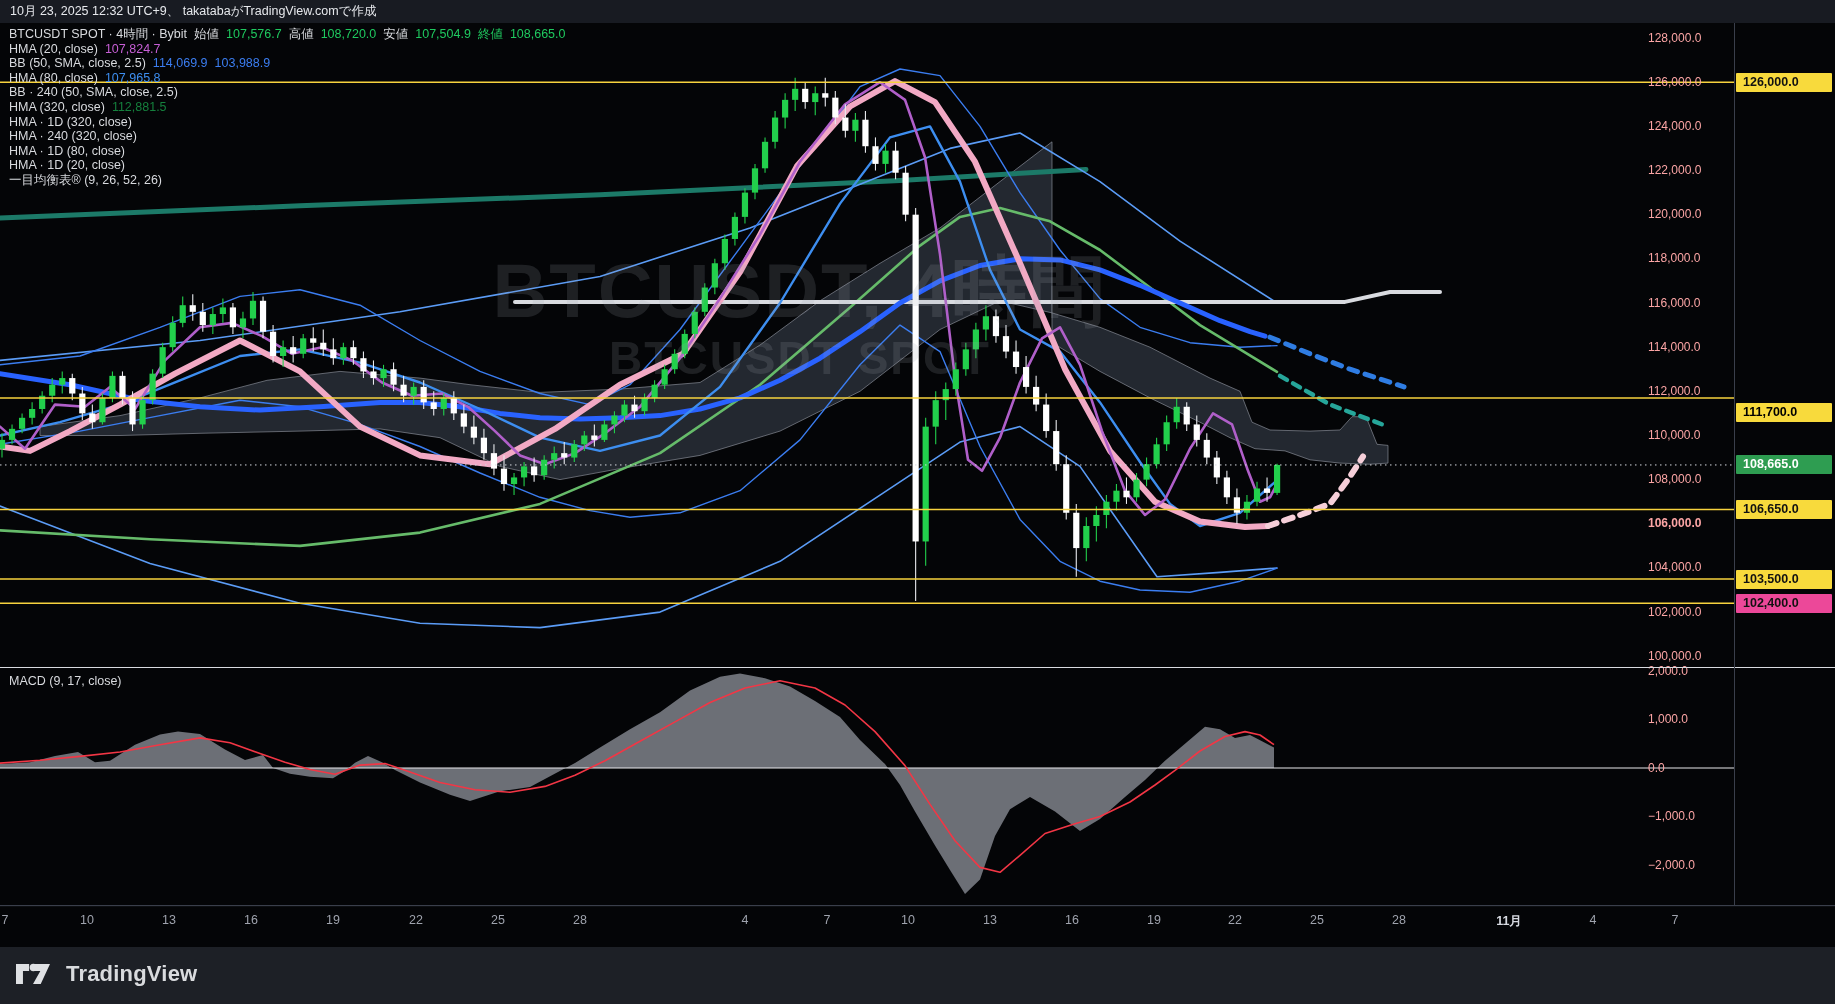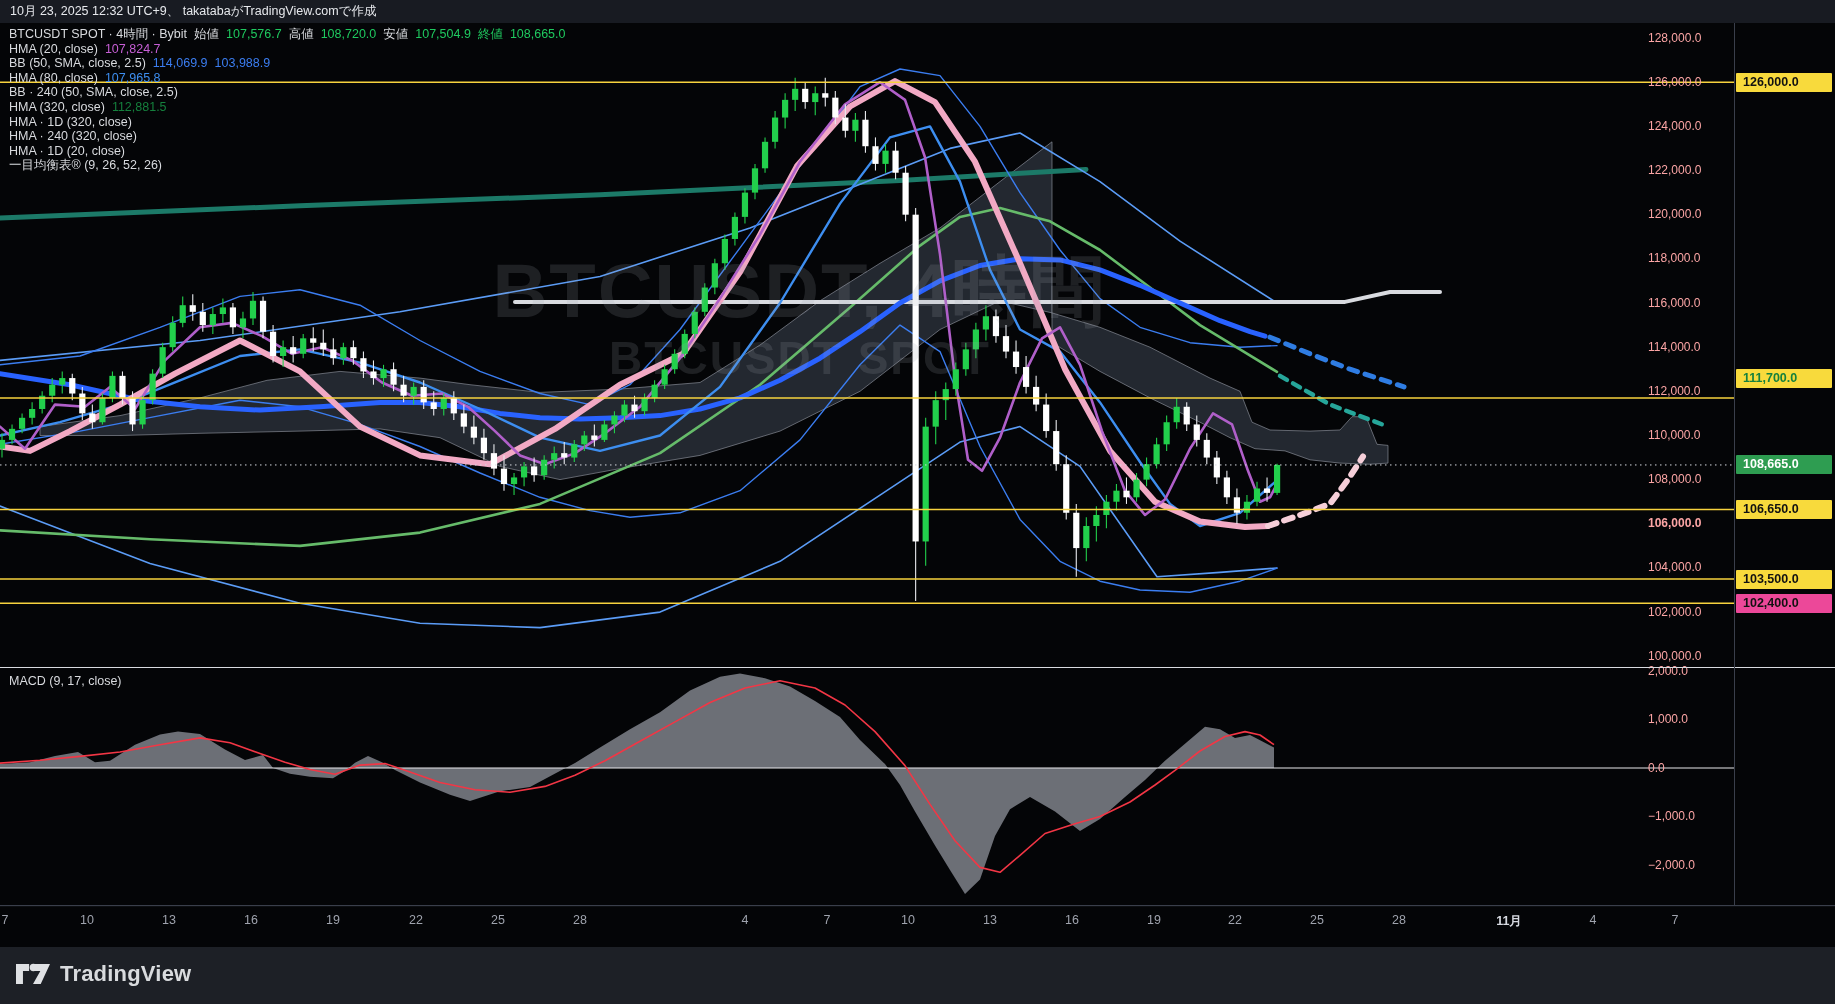--- a/index.html
+++ b/index.html
@@ -15,21 +15,21 @@
              color:rgba(163,168,180,0.17);pointer-events:none;}
   #watermark .wm1{font-size:76px;font-weight:700;letter-spacing:2px;line-height:78px;}
   #watermark .wm2{font-size:46px;font-weight:700;letter-spacing:2px;line-height:56px;}
   #macd-legend{position:absolute;left:9px;top:674px;font-size:12.5px;color:#d8dade;z-index:5;}
   .tick{position:absolute;left:1648px;width:90px;font-size:12px;color:#fca5a5;height:18px;line-height:18px;}
   .chip{position:absolute;left:1736px;width:96px;font-size:12.5px;font-weight:700;height:19px;line-height:19px;
         padding-left:7px;box-sizing:border-box;border-radius:1px;z-index:4;}
   .tlabel{position:absolute;top:913px;font-size:12.5px;color:#9fa3ad;transform:translateX(-50%);}
   .tlabel.bold{font-weight:700;color:#d6d9e0;}
   #footer{position:absolute;left:0;top:947px;width:1835px;height:57px;background:#1d2026;}
-  #brand{position:absolute;left:16px;top:14px;display:flex;align-items:center;gap:10px;cursor:pointer;}
+  #brand{position:absolute;left:16px;top:14px;display:flex;align-items:center;gap:16px;cursor:pointer;}
   #brand-name{color:#d9dbde;font-size:22px;font-weight:700;letter-spacing:.2px;}
   #paneline1{position:absolute;left:0;top:667px;width:1835px;height:1px;background:#d9dbe0;z-index:3;}
   #paneline2{position:absolute;left:0;top:905px;width:1835px;height:1px;background:#34384233;border-top:1px solid #3a3f4b;z-index:3;}
   #axis-border{position:absolute;left:1734px;top:23px;width:1px;height:882px;background:#3a3f4b;z-index:3;}
 </style>
 </head>
 <body>
 
 <div id="app">
   <svg id="chart-svg" width="1835" height="1004">
@@ -334,20 +334,21 @@
 
   <div id="legend">
       <div class="lrow"><span>BTCUSDT SPOT · 4時間 · Bybit</span><span class="val" style="color: rgb(216, 218, 222);">始値</span><span class="val" style="color: rgb(31, 201, 95);">107,576.7</span><span class="val" style="color: rgb(216, 218, 222);">高値</span><span class="val" style="color: rgb(31, 201, 95);">108,720.0</span><span class="val" style="color: rgb(216, 218, 222);">安値</span><span class="val" style="color: rgb(31, 201, 95);">107,504.9</span><span class="val" style="color: rgb(31, 201, 95);">終値</span><span class="val" style="color: rgb(31, 201, 95);">108,665.0</span></div>
       <div class="lrow"><span>HMA (20, close)</span><span class="val" style="color: rgb(199, 95, 214);">107,824.7</span></div>
       <div class="lrow"><span>BB (50, SMA, close, 2.5)</span><span class="val" style="color: rgb(59, 125, 240);">114,069.9</span><span class="val" style="color: rgb(59, 125, 240);">103,988.9</span></div>
       <div class="lrow"><span>HMA (80, close)</span><span class="val" style="color: rgb(61, 142, 240);">107,965.8</span></div>
       <div class="lrow"><span>BB · 240 (50, SMA, close, 2.5)</span></div>
       <div class="lrow"><span>HMA (320, close)</span><span class="val" style="color: #15803d;">112,881.5</span></div>
       <div class="lrow"><span>HMA · 1D (320, close)</span></div>
       <div class="lrow"><span>HMA · 240 (320, close)</span></div>
+      <div class="lrow"><span>HMA · 1D (80, close)</span></div>
       <div class="lrow"><span>HMA · 1D (20, close)</span></div>
       <div class="lrow"><span>一目均衡表® (9, 26, 52, 26)</span></div>
     </div>
 
   <div id="watermark">
     <div class="wm1">BTCUSDT, 4時間</div>
     <div class="wm2">BTCUSDT SPOT</div>
   </div>
 
   <div id="macd-legend">MACD (9, 17, close)</div>
@@ -367,21 +368,21 @@
       <div class="tick" style="top: 514.3px; font-weight: bold;">106,000.0</div>
       <div class="tick" style="top: 558.46px;">104,000.0</div>
       <div class="tick" style="top: 602.62px;">102,000.0</div>
       <div class="tick" style="top: 646.78px;">100,000.0</div>
       <div class="tick" style="top: 661.5px;">2,000.0</div>
       <div class="tick" style="top: 710px;">1,000.0</div>
       <div class="tick" style="top: 758.5px;">0.0</div>
       <div class="tick" style="top: 807px;">−1,000.0</div>
       <div class="tick" style="top: 855.5px;">−2,000.0</div>
       <div class="chip" style="top: 72.7px; background: rgb(248, 218, 60); color: rgb(17, 17, 17);">126,000.0</div>
-      <div class="chip" style="top: 369px; background: rgb(248, 218, 60); color: #15803d;">111,700.0</div>
+      <div class="chip" style="top: 403px; background: rgb(248, 218, 60); color: #000000;">111,700.0</div>
       <div class="chip" style="top: 455.457px; background: rgb(46, 157, 81); color: rgb(255, 255, 255);">108,665.0</div>
       <div class="chip" style="top: 499.948px; background: rgb(248, 218, 60); color: rgb(17, 17, 17);">106,650.0</div>
       <div class="chip" style="top: 569.5px; background: rgb(248, 218, 60); color: rgb(17, 17, 17);">103,500.0</div>
       <div class="chip" style="top: 593.788px; background: #ec4899; color: rgb(17, 17, 17);">102,400.0</div>
     </div>
   <div id="time-axis">
       <div class="tlabel" style="left: 5px;">7</div>
       <div class="tlabel" style="left: 87px;">10</div>
       <div class="tlabel" style="left: 169px;">13</div>
       <div class="tlabel" style="left: 251px;">16</div>

